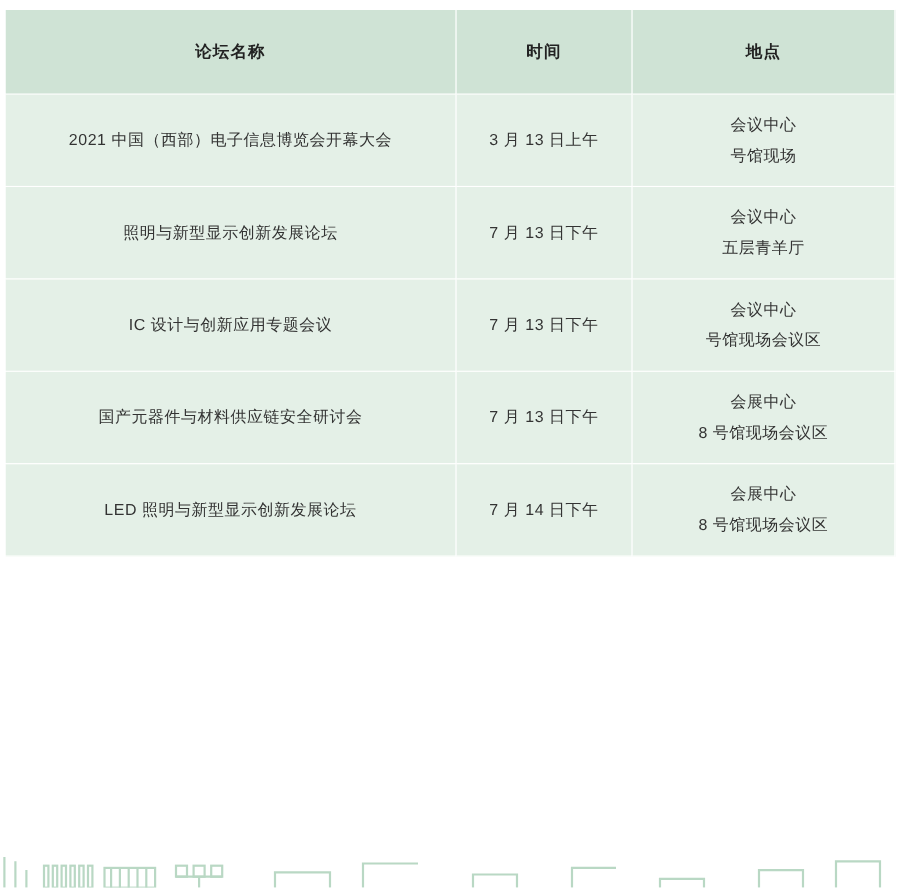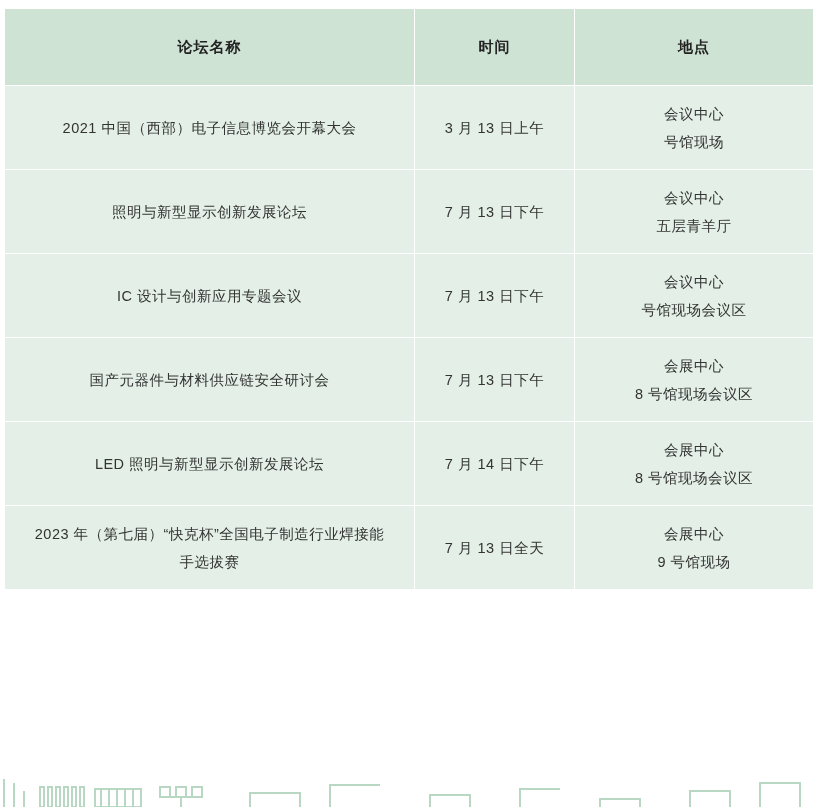--- a/index.html
+++ b/index.html
@@ -141,30 +141,20 @@
       <tr>
         <td class="col-name">LED 照明与新型显示创新发展论坛</td>
         <td>7 月 14 日下午</td>
         <td>
           <span class="cell-lines">
             <span>会展中心</span>
             <span>8 号馆现场会议区</span>
           </span>
         </td>
       </tr>
-      <tr>
-        <td class="col-name">2023 年（第七届）“快克杯”全国电子制造行业焊接能手选拔赛</td>
-        <td>7 月 13 日全天</td>
-        <td>
-          <span class="cell-lines">
-            <span>会展中心</span>
-            <span>9 号馆现场</span>
-          </span>
-        </td>
-      </tr>
     </tbody>
   </table>
 
   <div class="bg-deco">
     <svg width="817" height="34" viewBox="0 0 817 34" xmlns="http://www.w3.org/2000/svg">
       <g stroke="#b9d8c4" fill="none" stroke-width="2">
         <path d="M4 6 L4 34 M14 10 L14 34 M24 18 L24 34"></path>
         <rect x="40" y="14" width="4" height="20"></rect>
         <rect x="48" y="14" width="4" height="20"></rect>
         <rect x="56" y="14" width="4" height="20"></rect>

